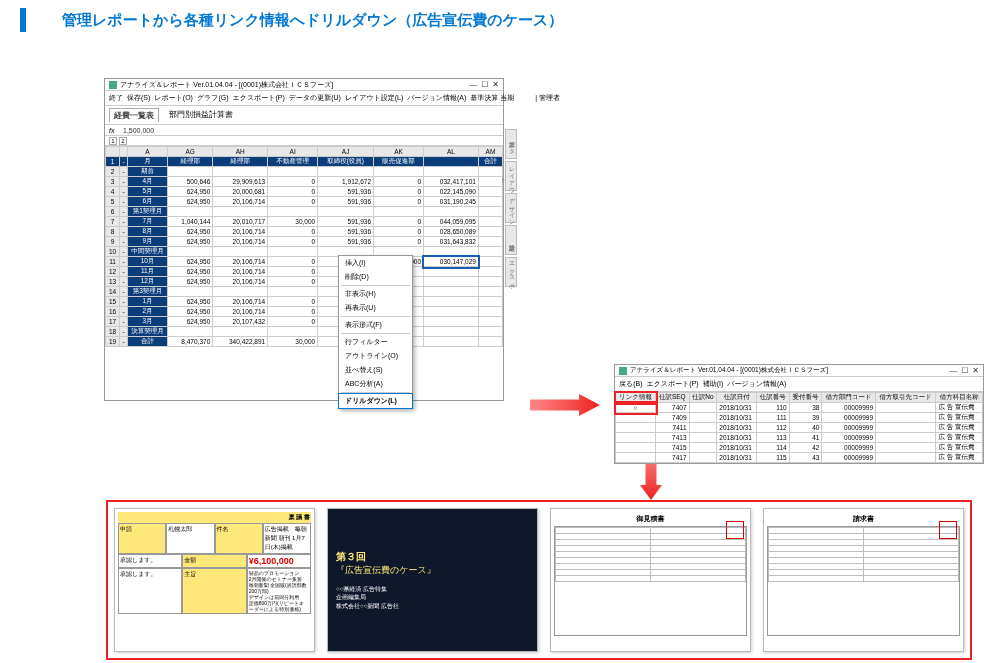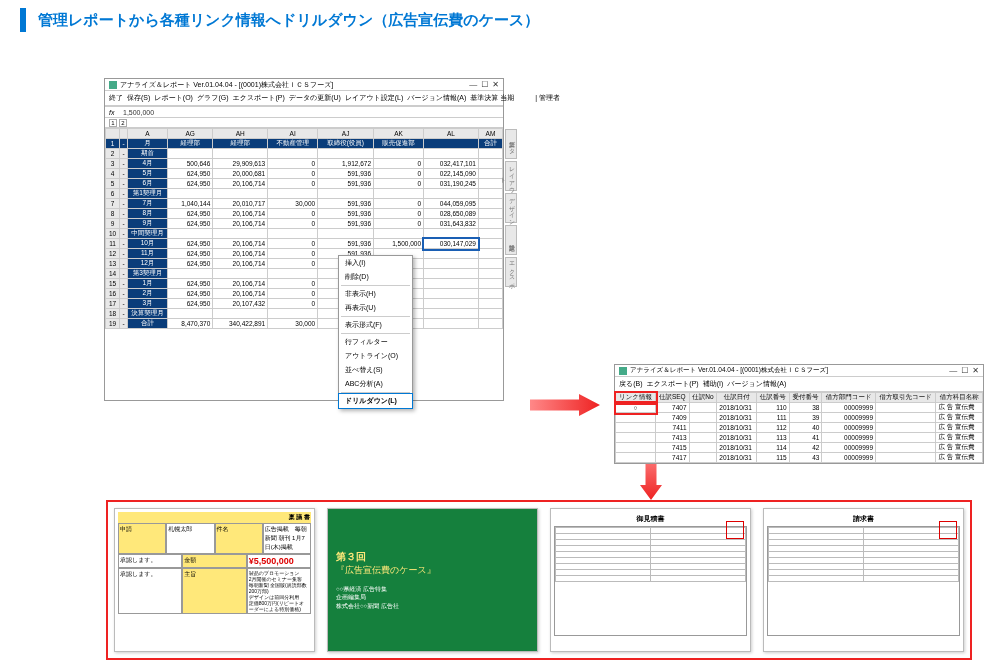--- a/index.html
+++ b/index.html
@@ -1,17 +1,17 @@
 <!DOCTYPE html>
 <html><head>
 <meta charset="utf-8">
 <style>
 * { box-sizing: border-box; margin: 0; padding: 0; }
 body { font-family: "Meiryo", "MS PGothic", sans-serif; font-size: 10px; background: #fff; width: 995px; height: 663px; position: relative; }
-.header { display: flex; align-items: center; padding: 8px 20px; }
+.header { display: flex; align-items: center; padding: 8px 20px; gap: 24px; }
 .header-bar { width: 6px; height: 24px; background: #0078d4; margin-right: 12px; }
 .header-title { color: #0078d4; font-size: 15px; font-weight: bold; }
 
 .main-app { position: absolute; left: 104px; top: 78px; width: 400px; height: 323px; border: 1px solid #999; background: #fff; font-size: 7px; }
 .titlebar { background: #fff; border-bottom: 1px solid #ccc; padding: 1px 4px; display: flex; align-items: center; justify-content: space-between; height: 12px; }
 .titlebar .icon { width: 8px; height: 8px; background: #4a8; margin-right: 3px; }
 .win-controls { display: flex; gap: 4px; }
 .win-controls span { font-size: 8px; color: #333; }
 .menubar { display: flex; gap: 4px; padding: 2px 4px; font-size: 7px; border-bottom: 1px solid #ccc; }
 .menubar span { white-space: nowrap; }
@@ -54,21 +54,21 @@
 
 .docs-frame { position: absolute; left: 106px; top: 500px; width: 866px; height: 160px; border: 2px solid #e22; display: flex; gap: 12px; padding: 6px; }
 .doc { background: #fff; border: 1px solid #bbb; flex: 1; box-shadow: 1px 1px 3px rgba(0,0,0,.2); font-size: 6px; padding: 3px; position: relative; overflow: hidden; }
 .doc1 .d-title { background: #ffe87a; padding: 1px; text-align: right; font-weight: bold; }
 .doc1 .row { display: flex; }
 .doc1 .cell { border: 1px solid #999; padding: 1px; flex: 1; }
 .doc1 .y { background: #ffe87a; }
 .doc1 .price { color: #d00; font-weight: bold; font-size: 9px; }
 .doc1 .img { background: #333; height: 38px; margin-top: 2px; color: #fff; display: flex; align-items: center; justify-content: space-around; font-size: 8px; }
 .doc1 .img .open { background: #a8d08d; padding: 2px; font-size: 5px; color: #333; }
-.doc2 { background: #15803d; color: #fff; display: flex; flex-direction: column; justify-content: center; padding: 8px; }
+.doc2 { background: #0f172a; color: #fff; display: flex; flex-direction: column; justify-content: center; padding: 8px; }
 .doc2 .t1 { color: #ffe87a; font-size: 10px; font-weight: bold; }
 .doc2 .t2 { color: #ffe87a; font-size: 9px; }
 .doc2 .sub { font-size: 6px; margin-top: 8px; line-height: 1.4; }
 .doc3 .d-title, .doc4 .d-title { text-align: center; font-weight: bold; font-size: 7px; margin: 2px 0; }
 .doc3 .body, .doc4 .body { border: 1px solid #999; height: 110px; }
 .doc .stamp { width: 18px; height: 18px; border: 1.5px solid #d00; position: absolute; right: 6px; top: 12px; font-size: 4px; color: #d00; }
 .tbl-mini { width: 100%; border-collapse: collapse; }
 .tbl-mini td { border: 1px solid #bbb; height: 6px; }
 </style>
 </head>
@@ -94,20 +94,24 @@
   <div class="menubar">
     <span>終了</span>
     <span>保存(S)</span>
     <span>レポート(O)</span>
     <span>グラフ(G)</span>
     <span>エクスポート(P)</span>
     <span>データの更新(U)</span>
     <span>レイアウト設定(L)</span>
     <span>バージョン情報(A)</span>
     <span class="right">基準決算 当期　　　| 管理者</span>
+  </div>
+  <div class="sheet-tabs">
+    <span class="tab active">経費一覧表</span>
+    <span class="tab">部門別損益計算書</span>
   </div>
   <div class="fx-bar">
     <span class="fx">fx</span>
     <span class="val">1,500,000</span>
   </div>
   <div class="row-sel">
     <span class="btn">1</span>
     <span class="btn">2</span>
   </div>
   <table class="grid">
@@ -493,21 +497,21 @@
     <div class="d-title">稟 議 書</div>
     <div class="row">
         <div class="cell y">申請</div>
         <div class="cell">札幌太郎</div>
         <div class="cell y">件名</div>
         <div class="cell">広告掲載　毎朝新聞 朝刊 1月7日(木)掲載</div>
       </div>
     <div class="row">
         <div class="cell">承認します。</div>
         <div class="cell y">金額</div>
-        <div class="cell price">¥5,500,000</div>
+        <div class="cell price">¥6,100,000</div>
       </div>
     <div class="row">
         <div class="cell">承認します。</div>
         <div class="cell y">主旨</div>
         <div class="cell" style="font-size:5px"><span>製品のプロモーション</span><br><span>2月開催のセミナー集客</span><br><span>毎朝新聞 全国版(購読部数200万部)</span><br><span>デザインは前回分利用</span><br><span>定価800万円(リピートオーダーによる特別価格)</span></div>
       </div>
   </div>
   <div class="doc doc2">
     <div class="t1">第３回</div>
     <div class="t2">『広告宣伝費のケース』</div>

